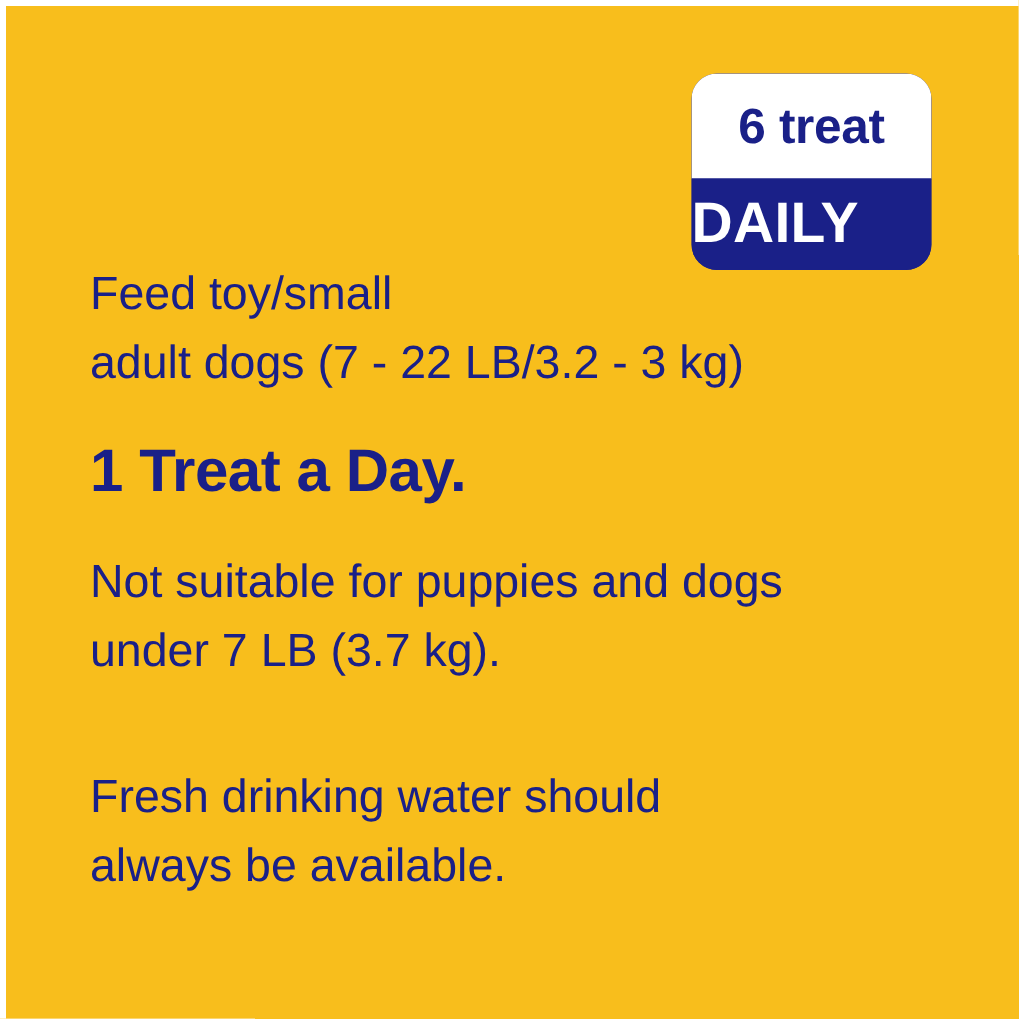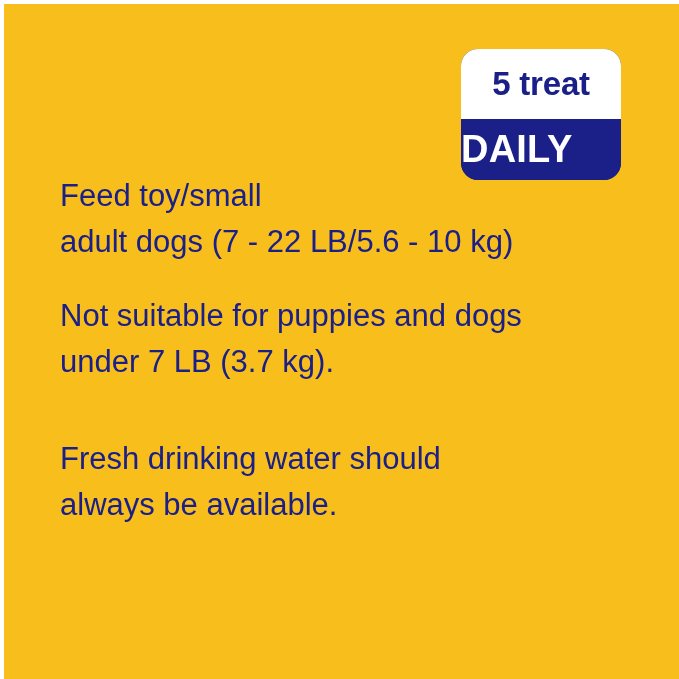--- a/index.html
+++ b/index.html
@@ -128,29 +128,30 @@
   #para-water      { margin-top: 51px; }
 </style>
 </head>
 <body>
 
 <div id="panel">
 
 
   <div id="daily-badge">
     <div id="badge-top">
-      <span id="badge-top-label">5 treat</span>
+      <span id="badge-top-label">6 treat</span>
     </div>
     <div id="badge-bottom">
       <span id="badge-bottom-label">DAILY</span>
     </div>
   </div>
 
   <div id="body-copy">
     <p class="para" id="para-dog-size">Feed toy/small
-adult dogs (7 - 22 LB/5.6 - 10 kg)</p>
+adult dogs (7 - 22 LB/3.2 - 3 kg)</p>
+    <p class="para headline" id="para-headline">1 Treat a Day.</p>
     <p class="para" id="para-not-suitable">Not suitable for puppies and dogs
 under 7 LB (3.7 kg).</p>
     <p class="para" id="para-water">Fresh drinking water should
 always be available.</p>
   </div>
 
 </div>
 
 </body></html>

